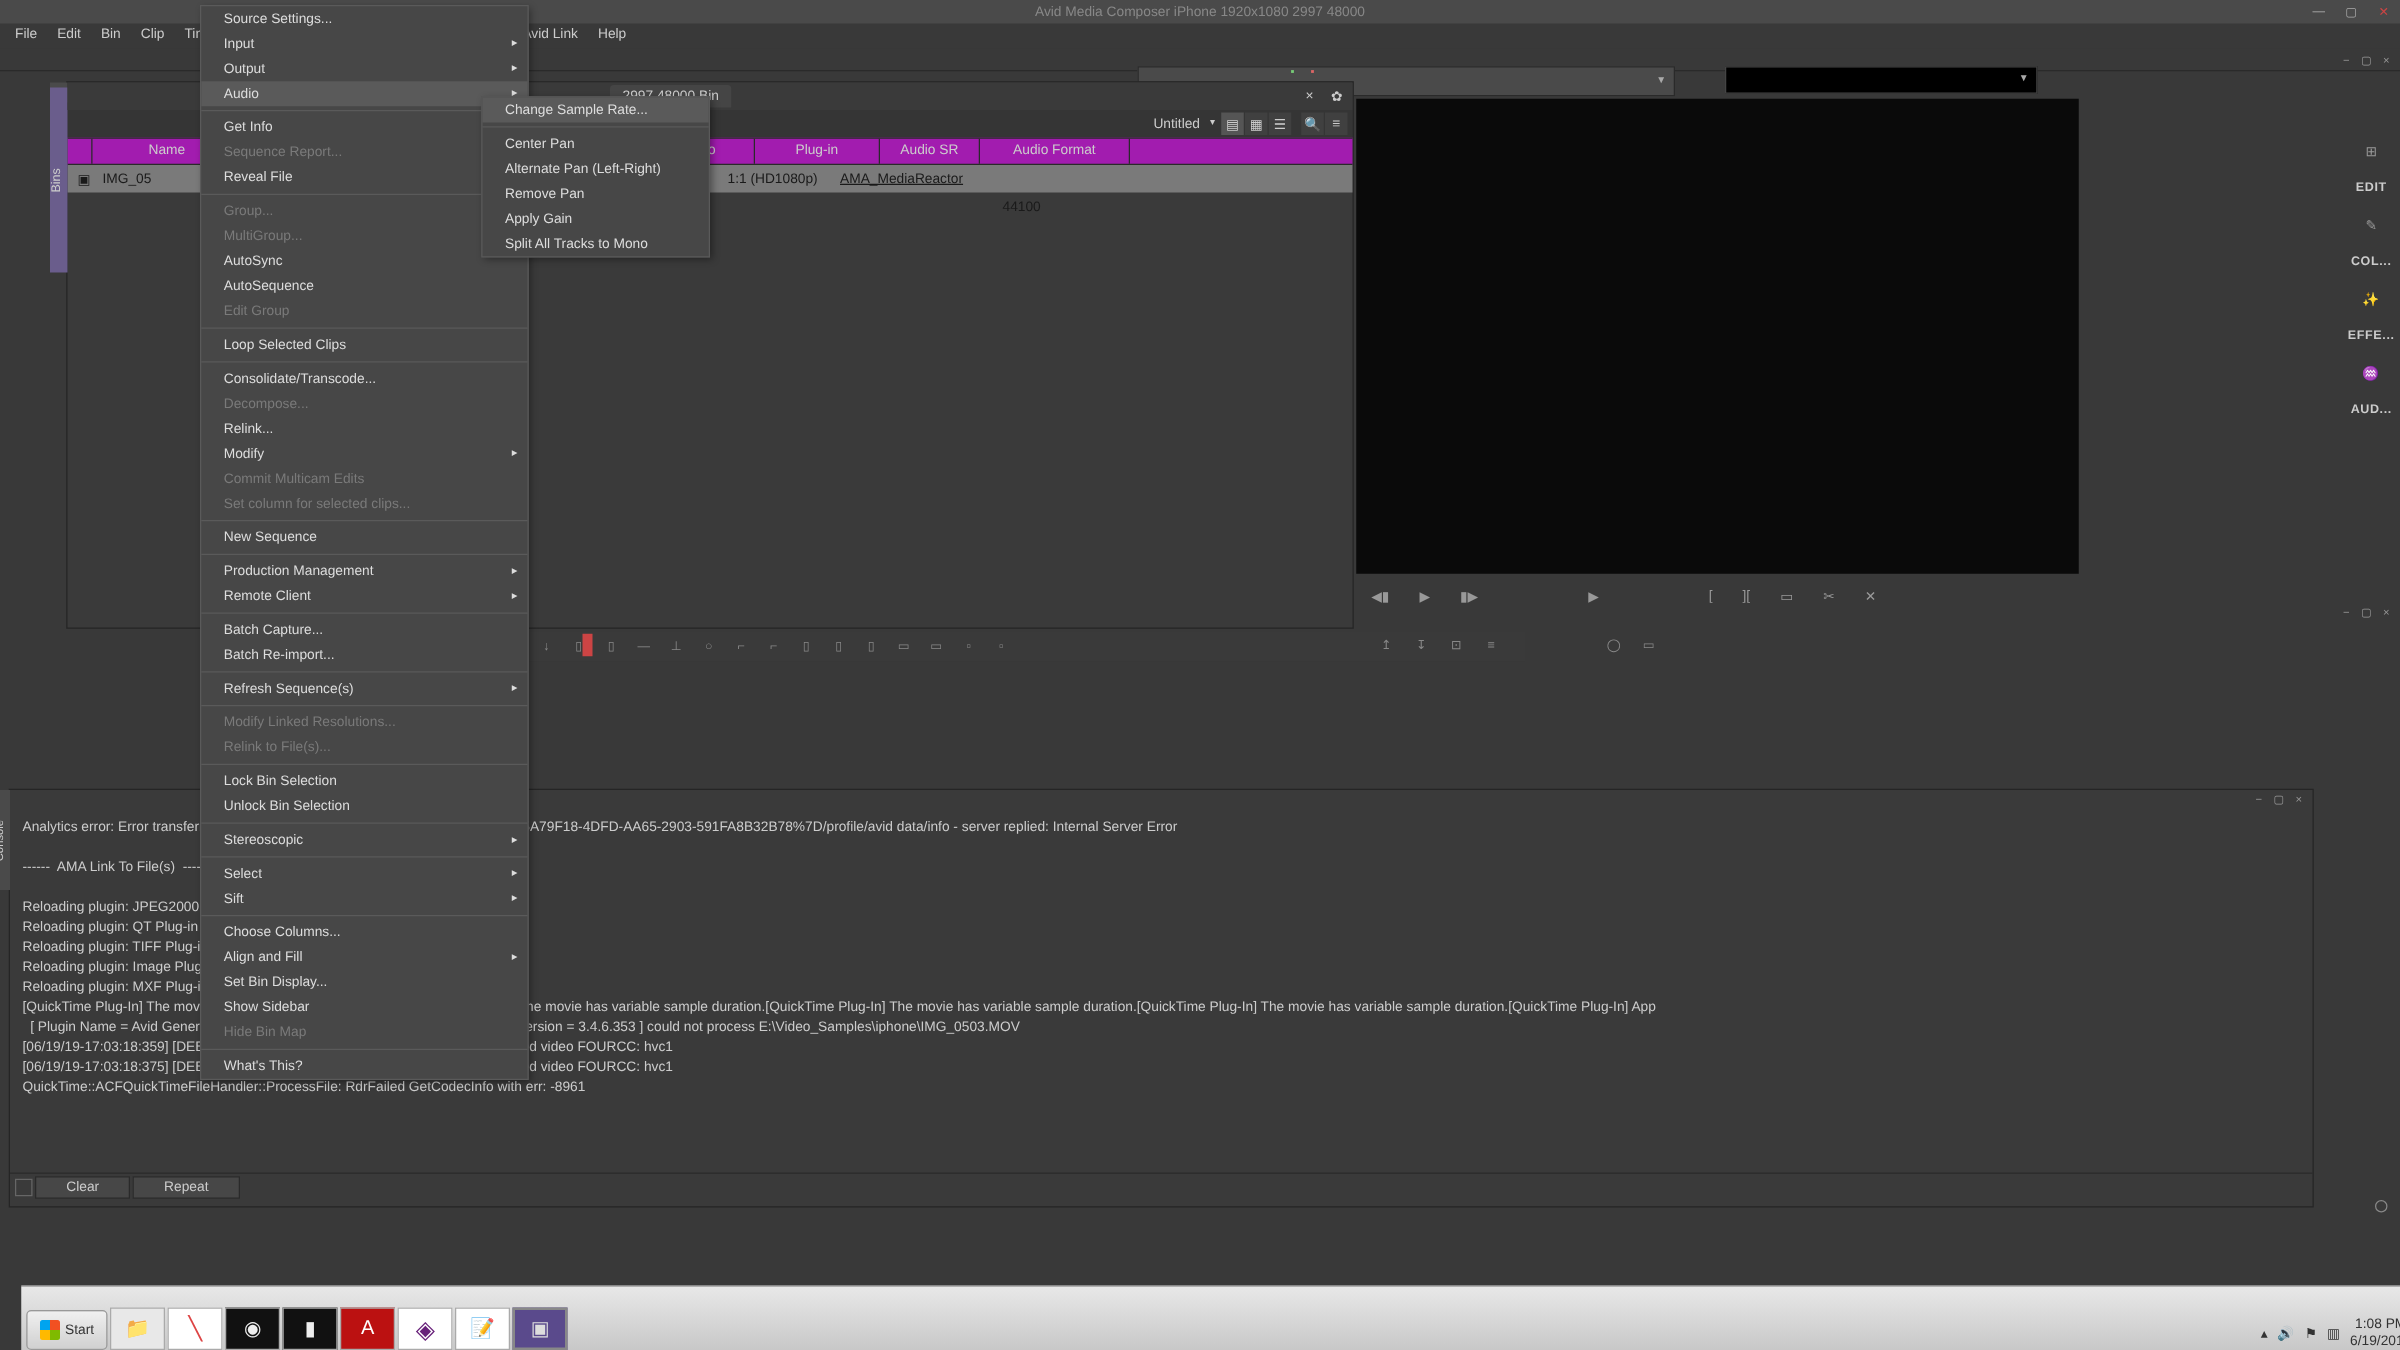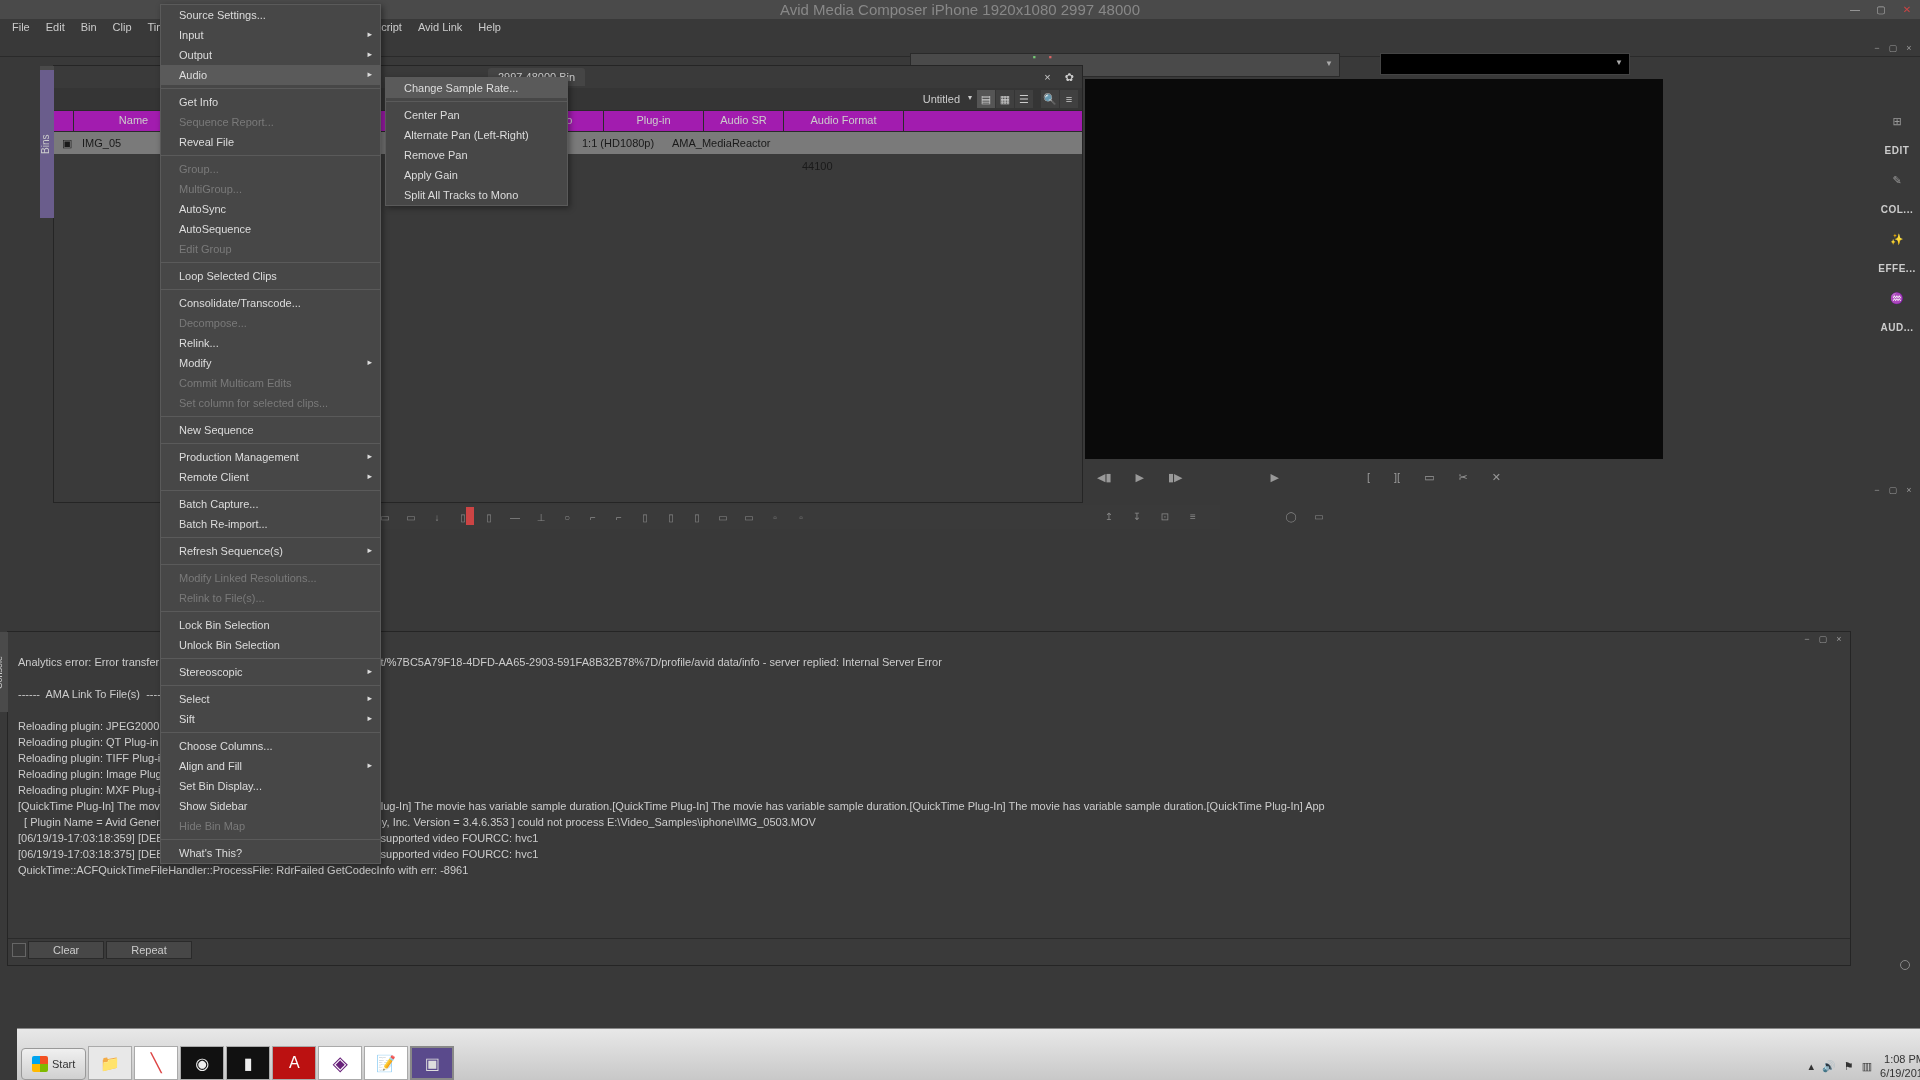--- a/index.html
+++ b/index.html
@@ -1,20 +1,20 @@
 <!DOCTYPE html>
 <html><head>
 <meta charset="utf-8">
 <style>
 * { margin: 0; padding: 0; box-sizing: border-box; font-family: 'Segoe UI', Tahoma, sans-serif; font-size: 11px; user-select: none; }
 body { background: #393939; width: 1920px; height: 1080px; overflow: hidden; position: relative; color: #ccc; }
 
 
 .titlebar { height: 19px; background: #4a4a4a; display: flex; align-items: center; justify-content: center; position: relative; }
-.titlebar-text { color: #888; font-size: 15px; }
+.titlebar-text { color: #888; font-size: 11px; }
 .win-controls { position: absolute; right: 0; top: 0; display: flex; }
 .win-btn { width: 26px; height: 19px; display: flex; align-items: center; justify-content: center; color: #aaa; font-size: 10px; }
 .win-btn.close { color: #c44; }
 
 
 .menubar { height: 20px; background: #393939; display: flex; padding-left: 4px; position: relative; z-index: 1; }
 .menubar-item { padding: 2px 8px; color: #ccc; cursor: pointer; }
 
 
 .secbar { height: 18px; background: #393939; border-bottom: 1px solid #2a2a2a; position: relative; }
@@ -79,21 +79,21 @@
 .console-footer { height: 22px; border-top: 1px solid #2a2a2a; display: flex; align-items: center; padding: 0 4px; gap: 2px; }
 .console-btn { padding: 2px 24px; background: #474747; border: 1px solid #2a2a2a; color: #ccc; }
 
 
 .dropdown { position: absolute; background: #474747; border: 1px solid #5a5a5a; box-shadow: 2px 2px 6px rgba(0,0,0,0.4); z-index: 100; }
 .dropdown-item { padding: 4px 26px 4px 18px; color: #ddd; position: relative; cursor: pointer; }
 .dropdown-item.disabled { color: #7a7a7a; }
 .dropdown-item.hover { background: #5a5a5a; }
 .dropdown-item.has-sub::after { content: '▸'; position: absolute; right: 8px; font-size: 9px; }
 .dropdown-sep { height: 1px; background: #5a5a5a; margin: 3px 0; }
-.menu1 { left: 160px; top: 4px; width: 221px; }
+.menu1 { left: 160px; top: 4px; width: 263px; }
 .menu2 { left: 385px; top: 77px; width: 183px; }
 
 
 .taskbar { position: absolute; left: 17px; bottom: 0; width: 100%; height: 52px; background: linear-gradient(#e8e8e8, #c8c8c8); border-top: 1px solid #888; display: flex; align-items: flex-end; }
 .start-btn { height: 32px; padding: 0 10px; background: linear-gradient(#f0f0f0, #d0d0d0); border: 1px solid #999; border-radius: 4px; margin-left: 4px; display: flex; align-items: center; gap: 4px; color: #333; }
 .task-icon { width: 44px; height: 34px; margin-left: 2px; border: 1px solid #aaa; background: #e8e8e8; display: flex; align-items: center; justify-content: center; font-size: 16px; }
 .tray { margin-left: auto; display: flex; align-items: center; gap: 8px; padding-right: 8px; color: #333; }
 .tray-time { text-align: center; line-height: 14px; }
 
 .small-dot { position: absolute; width: 10px; height: 10px; border-radius: 50%; border: 1px solid #888; }
@@ -182,21 +182,21 @@
         <div class="bin-col" style="width: 90px;">Video</div>
         <div class="bin-col" style="width: 100px;">Plug-in</div>
         <div class="bin-col" style="width: 80px;">Audio SR</div>
         <div class="bin-col" style="width: 120px;">Audio Format</div>
       </div>
     <div class="bin-row">
       <span class="bin-cell" style="width:20px;">▣</span>
       <span class="bin-cell" style="width:120px;">IMG_05</span>
       <span class="bin-cell" style="width:380px;"></span>
       <span class="bin-cell" style="width:90px;">1:1 (HD1080p)</span>
-      <span class="bin-cell" style="width:130px;">AMA_MediaReactor</span>
+      <span class="bin-cell" style="width:130px;text-decoration:underline;">AMA_MediaReactor</span>
       <span class="bin-cell" style="width:60px;margin-top:46px;">44100</span>
       <span class="bin-cell"></span>
     </div>
   </div>
 
   <div class="right-toolbar">
     <div class="rt-icon">⊞</div>
     <div class="rt-label">EDIT</div>
     <div class="rt-icon">✎</div>
     <div class="rt-label">COL...</div>

